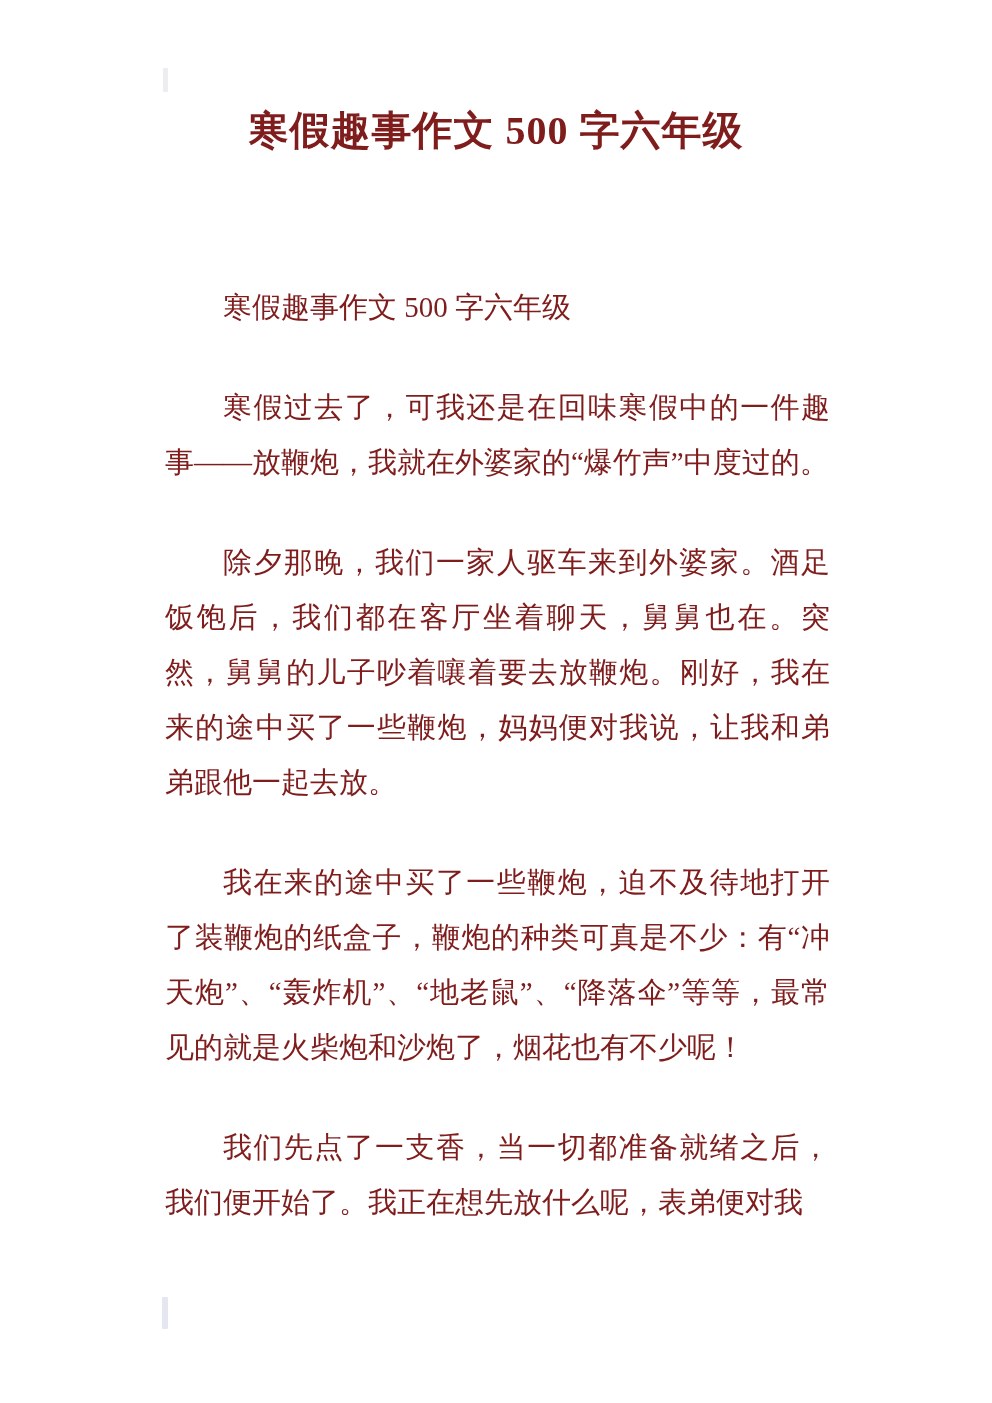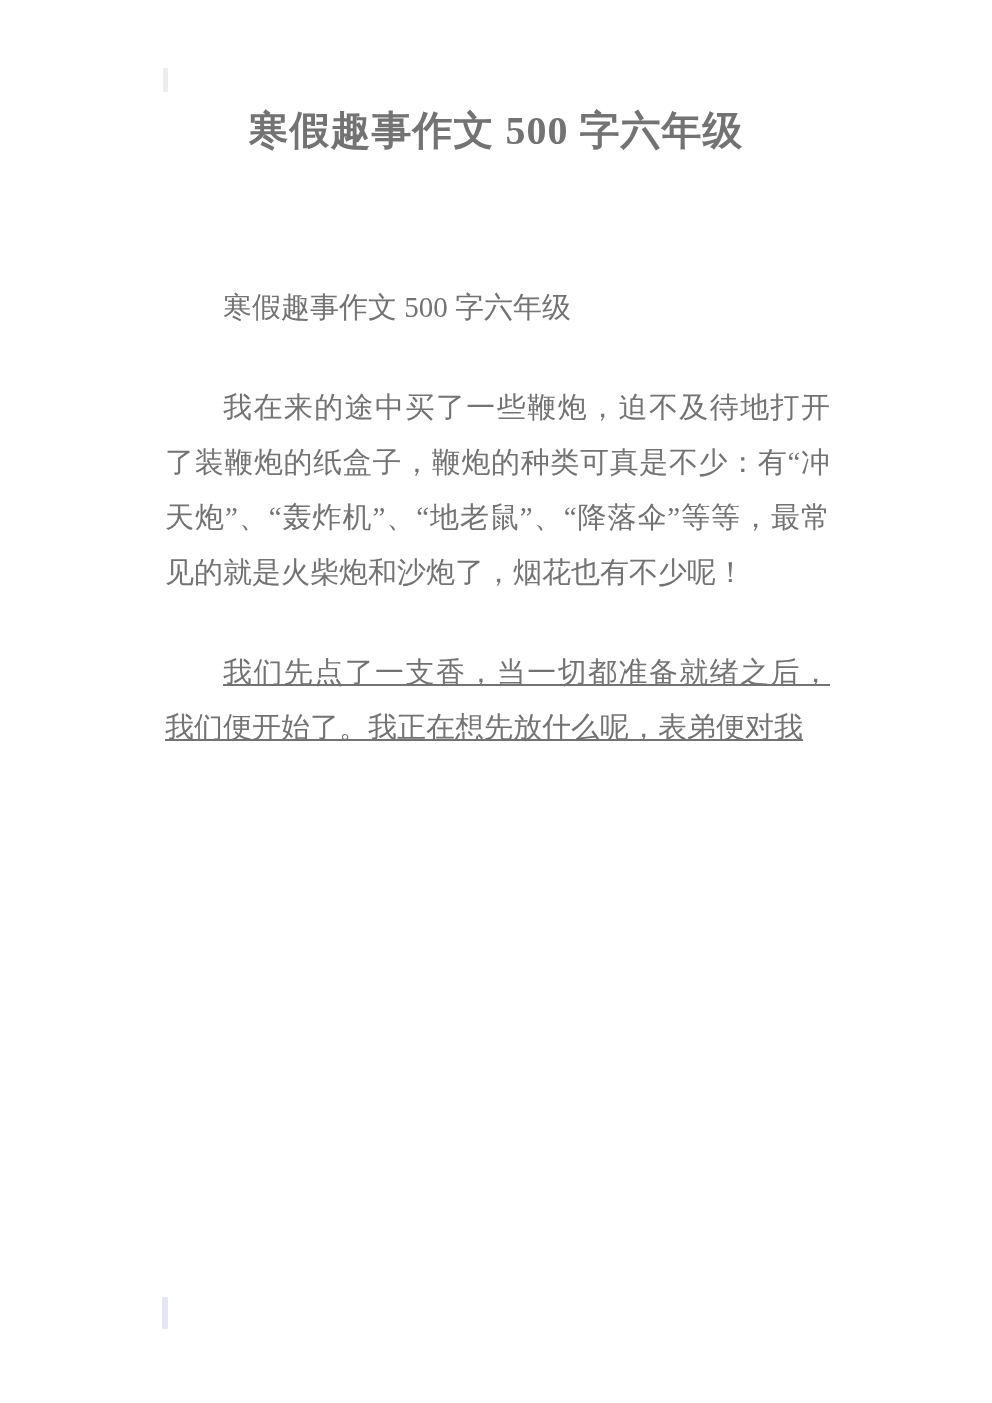--- a/index.html
+++ b/index.html
@@ -6,21 +6,21 @@
     margin: 0;
     padding: 0;
     background: #ffffff;
   }
   .page {
     position: relative;
     width: 992px;
     height: 1403px;
     background: #ffffff;
     overflow: hidden;
-    color: #737373;
+    color: #7f1d1d;
     font-family: "Liberation Serif", "DejaVu Serif", serif;
   }
   .doc-title {
     margin: 0;
     padding-top: 100px;
     text-align: center;
     font-size: 40px;
     font-weight: 700;
     line-height: 62px;
     letter-spacing: 1px;
@@ -30,21 +30,20 @@
     font-size: 29px;
     line-height: 55px;
     text-align: justify;
   }
   .doc-body p {
     margin: 0 0 45px 0;
     text-indent: 2em;
   }
   .doc-body p:last-child {
     margin-bottom: 0;
-    text-decoration: underline;
   }
   .artifact {
     position: absolute;
     border-radius: 1px;
   }
   .artifact-top {
     left: 163px;
     top: 68px;
     width: 5px;
     height: 24px;
@@ -60,20 +59,22 @@
 </style>
 </head>
 <body>
 
 <div class="page">
 
   <h1 class="doc-title">寒假趣事作文 500 字六年级</h1>
 
   <div class="doc-body">
     <p>寒假趣事作文 500 字六年级</p>
+    <p>寒假过去了，可我还是在回味寒假中的一件趣事——放鞭炮，我就在外婆家的“爆竹声”中度过的。</p>
+    <p>除夕那晚，我们一家人驱车来到外婆家。酒足饭饱后，我们都在客厅坐着聊天，舅舅也在。突然，舅舅的儿子吵着嚷着要去放鞭炮。刚好，我在来的途中买了一些鞭炮，妈妈便对我说，让我和弟弟跟他一起去放。</p>
     <p>我在来的途中买了一些鞭炮，迫不及待地打开了装鞭炮的纸盒子，鞭炮的种类可真是不少：有“冲天炮”、“轰炸机”、“地老鼠”、“降落伞”等等，最常见的就是火柴炮和沙炮了，烟花也有不少呢！</p>
     <p>我们先点了一支香，当一切都准备就绪之后，我们便开始了。我正在想先放什么呢，表弟便对我</p>
   </div>
 
   <div class="artifact artifact-top"></div>
   <div class="artifact artifact-bottom"></div>
 
 </div>
 
 </body></html>

